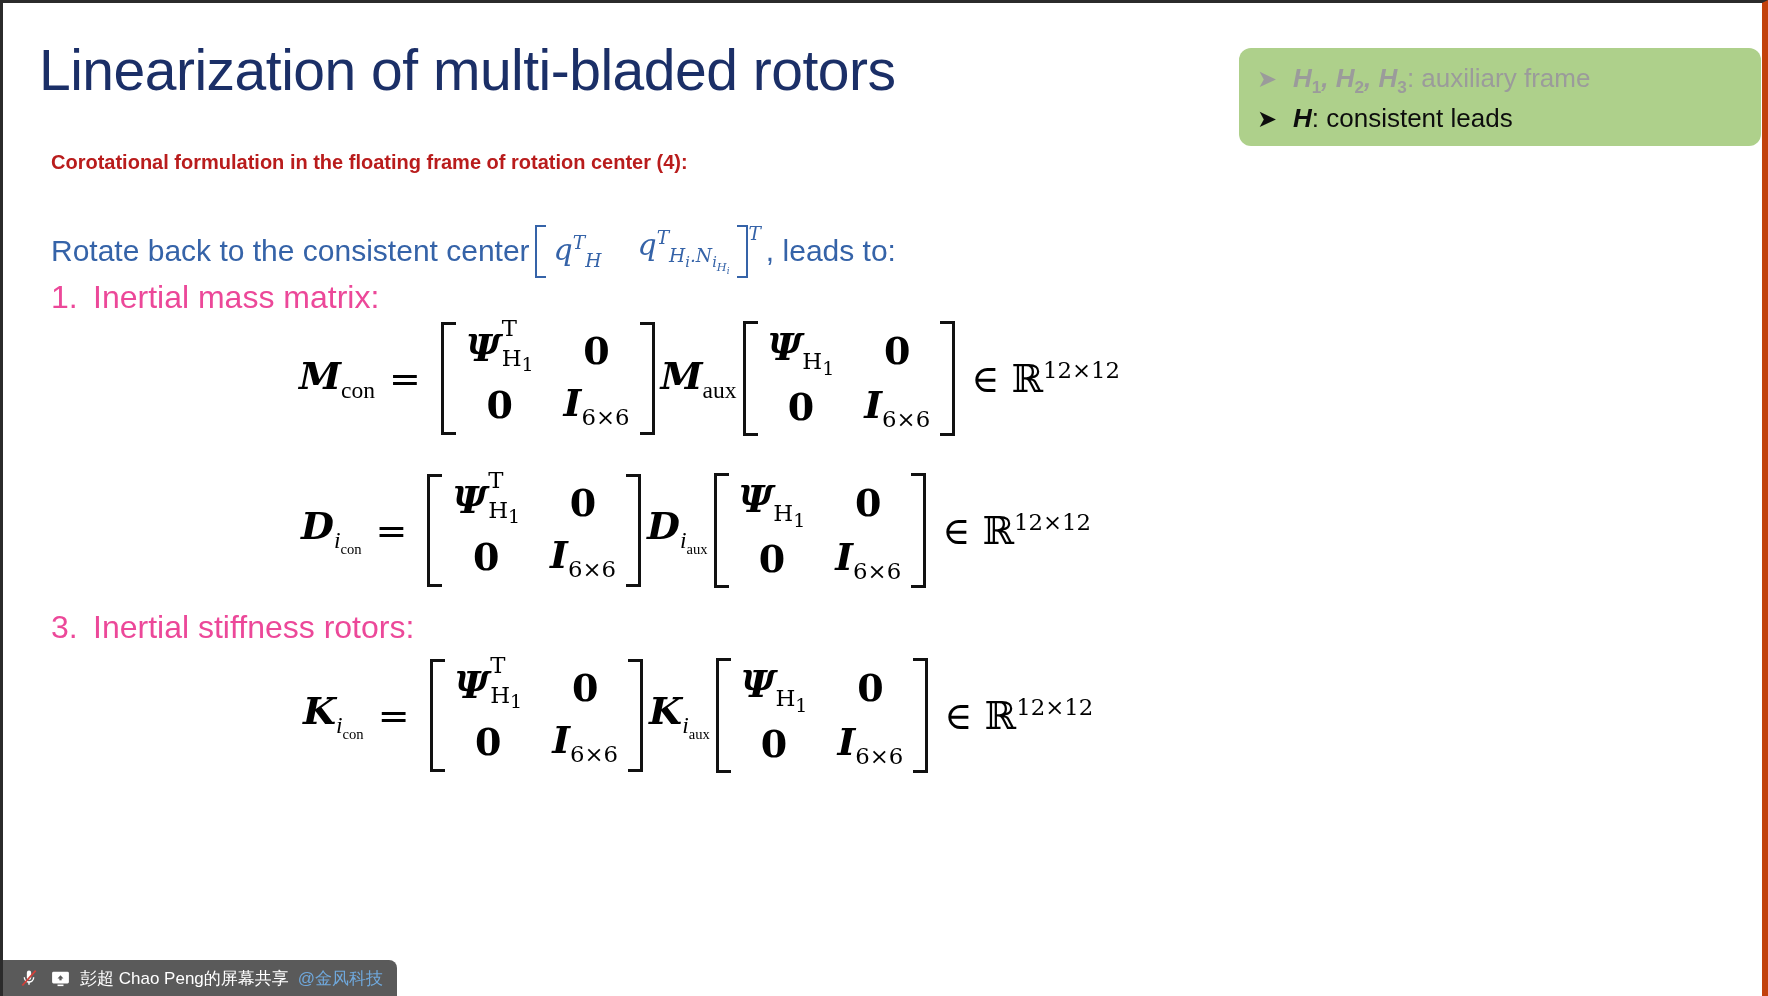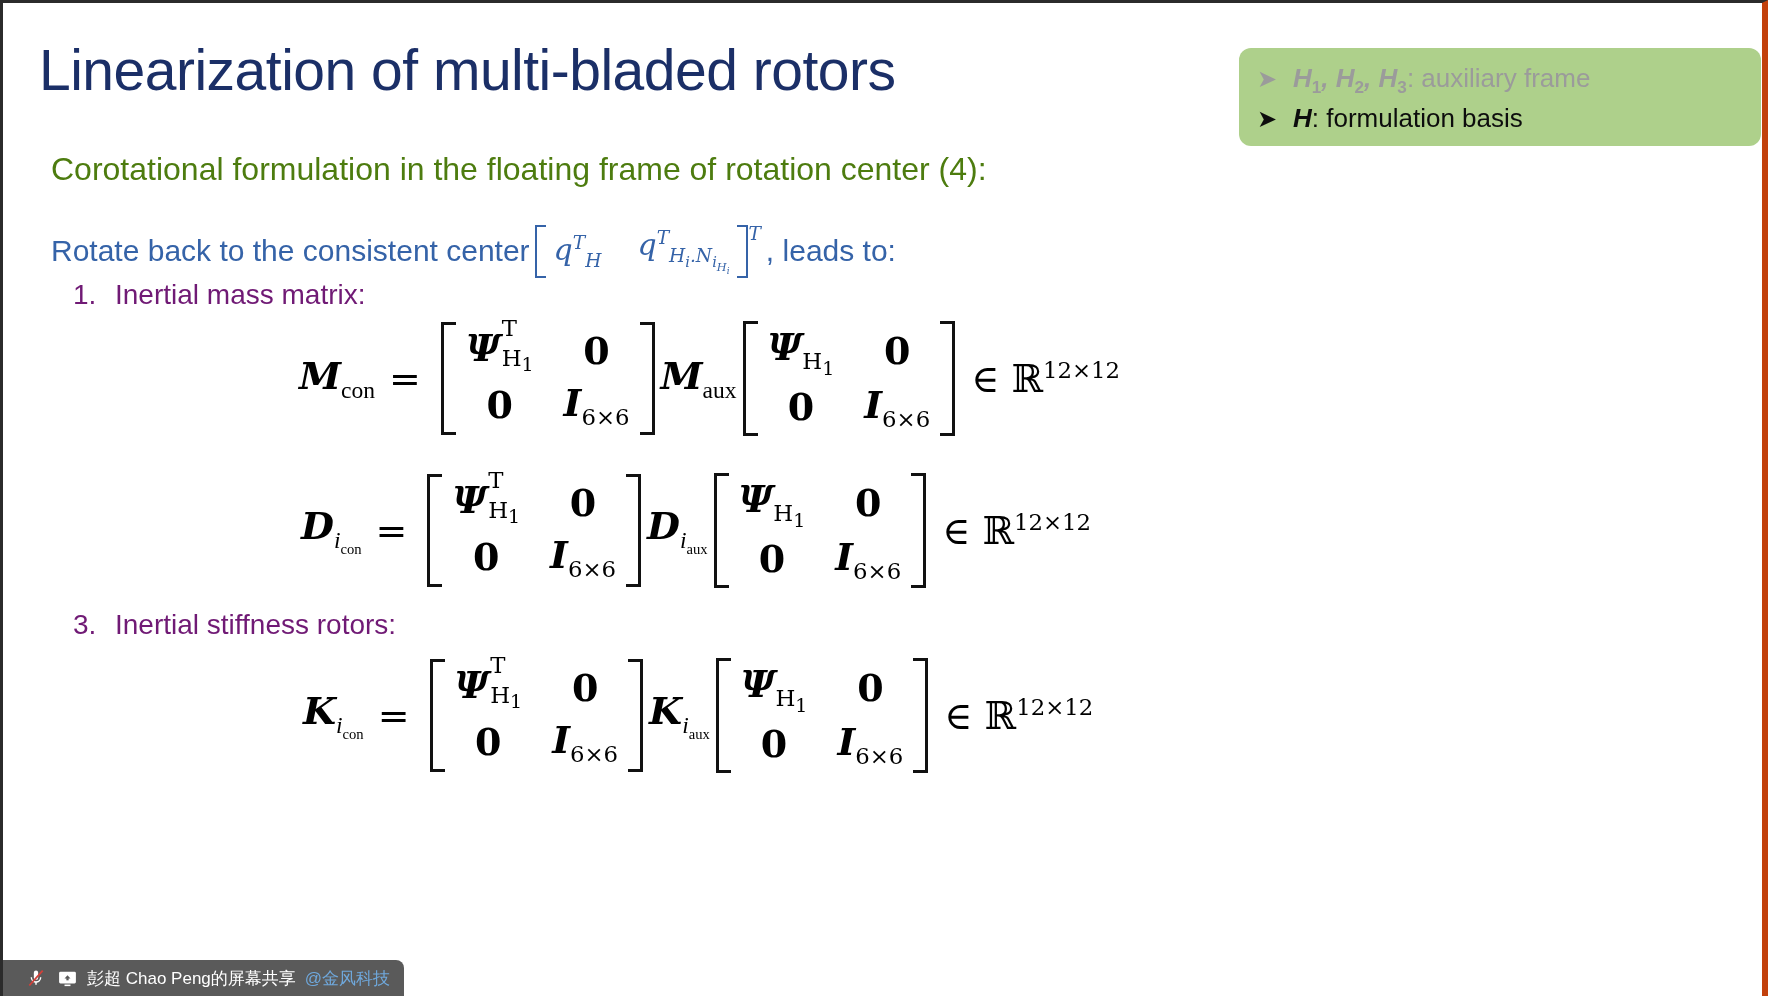--- a/index.html
+++ b/index.html
@@ -77,40 +77,40 @@
   .mathvar sub {
     font-size: 0.66em;
     font-style: normal;
   }
 
   
   .subtitle {
     position: absolute;
     left: 48px;
     top: 148px;
-    font-size: 32px;
-    color: #4d7c0f;
-    white-space: nowrap;
+    font-size: 20px;
+    color: #b91c1c;
+    white-space: nowrap;
+    font-weight: bold;
   }
   .rotate-line {
     position: absolute;
     left: 48px;
     top: 222px;
     font-size: 30px;
     color: #3563a8;
     white-space: nowrap;
     display: flex;
     align-items: center;
   }
   .list-item {
     position: absolute;
-    font-size: 28px;
-    color: #701a75;
-    white-space: nowrap;
-    margin-left: 22px;
+    font-size: 32px;
+    color: #ec4899;
+    white-space: nowrap;
   }
   .list-num { display: inline-block; width: 42px; }
   .li-1 { left: 48px; top: 276px; }
   .li-2 { left: 48px; top: 423px; }
   .li-3 { left: 48px; top: 606px; }
 
   
   .eq {
     position: absolute;
     color: #000000;
@@ -213,21 +213,21 @@
   .taskbar {
     position: absolute;
     left: 0;
     bottom: 0;
     height: 36px;
     background: #5a5a5a;
     border-top-right-radius: 8px;
     display: flex;
     align-items: center;
     gap: 9px;
-    padding: 0 14px 0 22px;
+    padding: 0 14px 0 15px;
     color: #ffffff;
     font-size: 17px;
   }
   .tb-icon {
     width: 22px; height: 22px;
     display: inline-flex;
     align-items: center; justify-content: center;
   }
   .tb-label { white-space: nowrap; }
   .tb-handle { color: #6fa8dc; white-space: nowrap; }
@@ -239,21 +239,21 @@
 
   <div class="slide-title">Linearization of multi-bladed rotors</div>
 
   <div class="callout">
     <div class="callout-row row-dim">
       <span class="callout-bullet">➤</span>
       <span class="callout-text"><span class="mathvar"><i>H</i><sub>1</sub>, <i>H</i><sub>2</sub>, <i>H</i><sub>3</sub></span><span>: auxiliary frame</span></span>
     </div>
     <div class="callout-row row-active">
       <span class="callout-bullet">➤</span>
-      <span class="callout-text"><span class="mathvar"><i>H</i></span><span>: formulation basis</span></span>
+      <span class="callout-text"><span class="mathvar"><i>H</i></span><span>: consistent leads</span></span>
     </div>
   </div>
 
   <div class="subtitle">Corotational formulation in the floating frame of rotation center (4):</div>
 
   <div class="rotate-line">
     <span>Rotate back to the consistent center</span>
     <span class="inline-math">
       <span class="ibrk ibrk-l"></span>
       <span class="irow">

